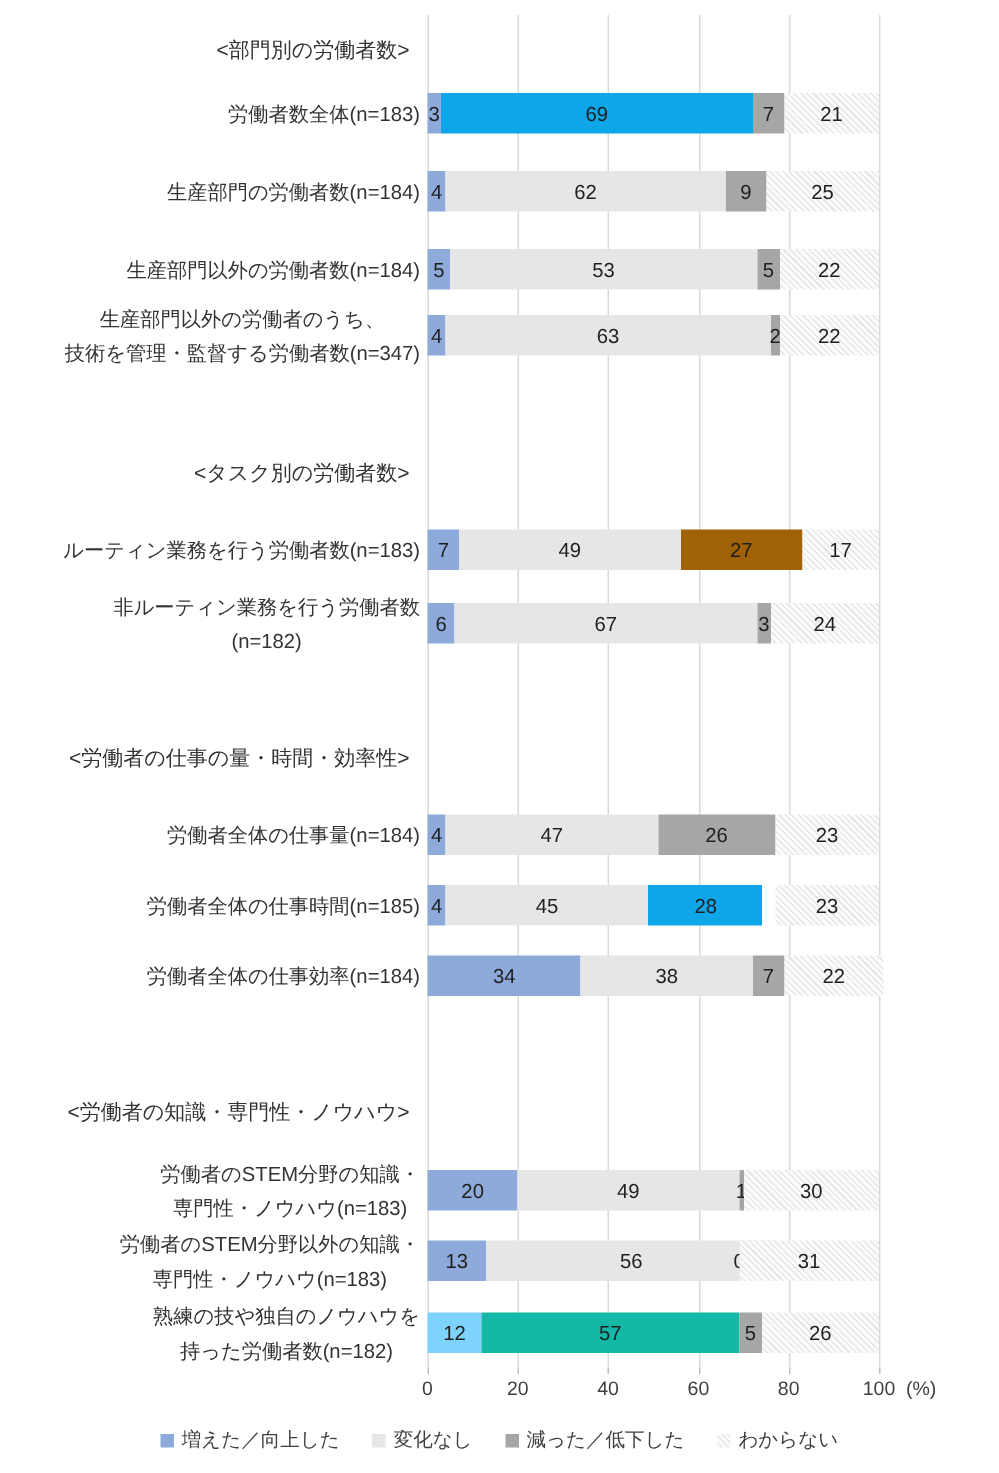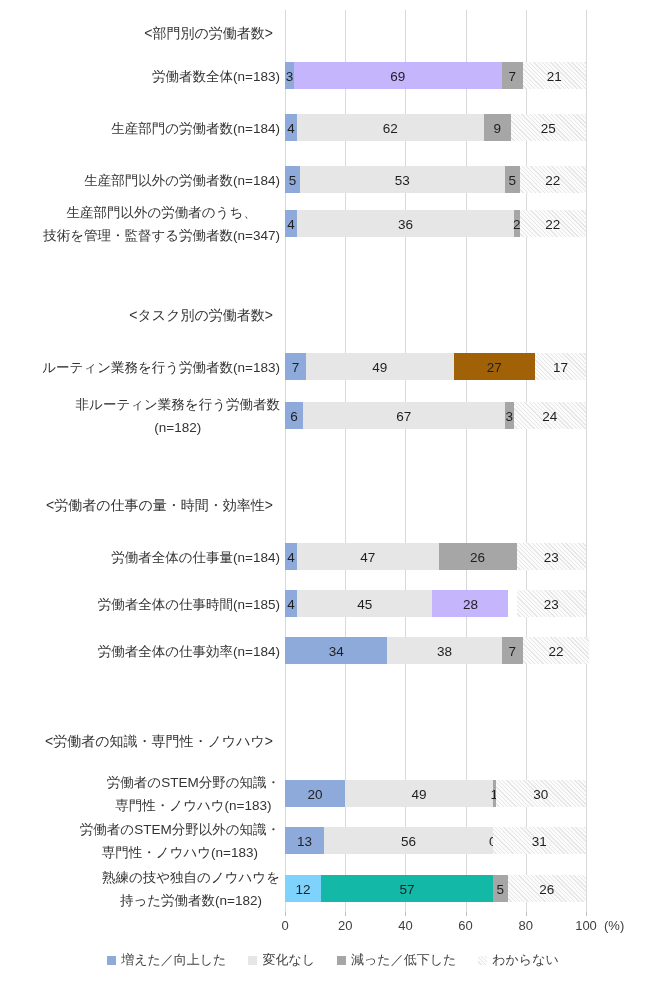--- a/index.html
+++ b/index.html
@@ -49,21 +49,21 @@
       <div class="tickmark" style="left: 586px;"></div>
       <div class="xtick" style="left: 586px;">100</div>
       <div class="sec-header" style="top: 25px;">&lt;部門別の労働者数&gt;</div>
       <div class="row-label" style="top: 75.5px;">
         <div>労働者数全体(n=183)</div>
       </div>
       <div class="bar" style="top: 62px; width: 301px;">
         <div class="seg" style="left: 0px; width: 9.03px; background: rgb(142, 170, 219);">
           <div class="seg-label">3</div>
         </div>
-        <div class="seg" style="left: 9.03px; width: 207.69px; background: #c4b5fd;">
+        <div class="seg" style="left: 9.03px; width: 207.69px; background: #0ea5e9;">
           <div class="seg-label">69</div>
         </div>
         <div class="seg" style="left: 216.72px; width: 21.07px; background: rgb(166, 166, 166);">
           <div class="seg-label">7</div>
         </div>
         <div class="seg hatch" style="left: 237.79px; width: 63.21px;">
           <div class="seg-label">21</div>
         </div>
       </div>
       <div class="row-label" style="top: 127.5px;">
@@ -102,21 +102,21 @@
       </div>
       <div class="row-label multi" style="top: 223.5px;">
         <div>生産部門以外の労働者のうち、</div>
         <div>技術を管理・監督する労働者数(n=347)</div>
       </div>
       <div class="bar" style="top: 210px; width: 301px;">
         <div class="seg" style="left: 0px; width: 12.04px; background: rgb(142, 170, 219);">
           <div class="seg-label">4</div>
         </div>
         <div class="seg" style="left: 12.04px; width: 216.72px; background: rgb(231, 230, 230);">
-          <div class="seg-label">36</div>
+          <div class="seg-label">63</div>
         </div>
         <div class="seg" style="left: 228.76px; width: 6.02px; background: rgb(166, 166, 166);">
           <div class="seg-label">2</div>
         </div>
         <div class="seg hatch" style="left: 234.78px; width: 66.22px;">
           <div class="seg-label">22</div>
         </div>
       </div>
       <div class="sec-header" style="top: 307px;">&lt;タスク別の労働者数&gt;</div>
       <div class="row-label" style="top: 366.5px;">
@@ -175,21 +175,21 @@
       <div class="row-label" style="top: 603.5px;">
         <div>労働者全体の仕事時間(n=185)</div>
       </div>
       <div class="bar" style="top: 590px; width: 301px;">
         <div class="seg" style="left: 0px; width: 12.04px; background: rgb(142, 170, 219);">
           <div class="seg-label">4</div>
         </div>
         <div class="seg" style="left: 12.04px; width: 135.45px; background: rgb(231, 230, 230);">
           <div class="seg-label">45</div>
         </div>
-        <div class="seg" style="left: 147.49px; width: 76px; background: #c4b5fd;">
+        <div class="seg" style="left: 147.49px; width: 76px; background: #0ea5e9;">
           <div class="seg-label">28</div>
         </div>
         <div class="seg hatch" style="left: 231.77px; width: 69.23px;">
           <div class="seg-label">23</div>
         </div>
       </div>
       <div class="row-label" style="top: 650.5px;">
         <div>労働者全体の仕事効率(n=184)</div>
       </div>
       <div class="bar" style="top: 637px; width: 301px;">
@@ -226,21 +226,21 @@
         </div>
       </div>
       <div class="row-label multi" style="top: 840.5px;">
         <div>労働者のSTEM分野以外の知識・</div>
         <div>専門性・ノウハウ(n=183)</div>
       </div>
       <div class="bar" style="top: 827px; width: 301px;">
         <div class="seg" style="left: 0px; width: 39.13px; background: rgb(142, 170, 219);">
           <div class="seg-label">13</div>
         </div>
-        <div class="seg" style="left: 39.13px; width: 168.56px; background: rgb(231, 230, 230);">
+        <div class="seg" style="left: 39.13px; width: 168.56px; background: rgb(231, 230, 230); padding-left: 25px;">
           <div class="seg-label">56</div>
         </div>
         <div class="seg" style="left: 207.69px; width: 0px; background: rgb(166, 166, 166);">
           <div class="seg-label">0</div>
         </div>
         <div class="seg hatch" style="left: 207.69px; width: 93.31px;">
           <div class="seg-label">31</div>
         </div>
       </div>
       <div class="row-label multi" style="top: 888.5px;">

